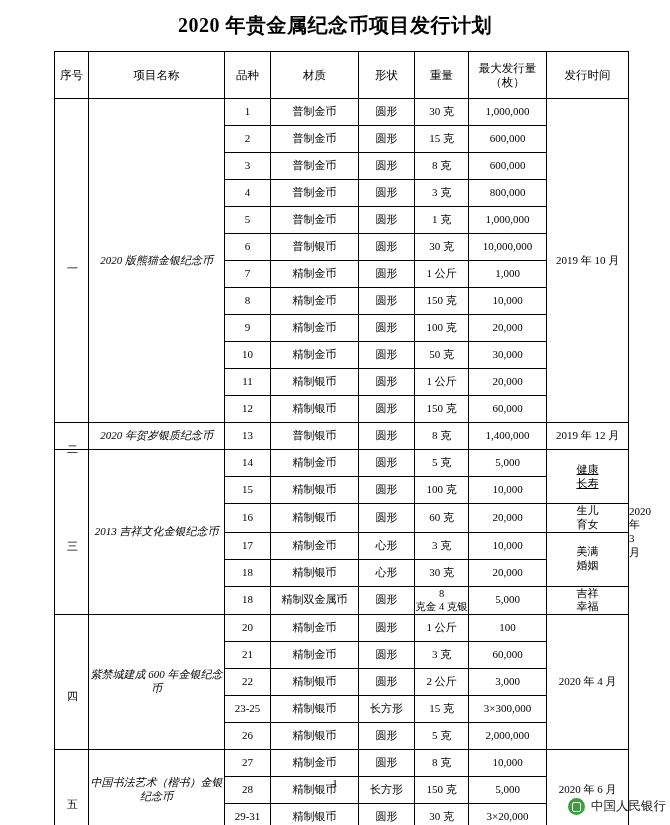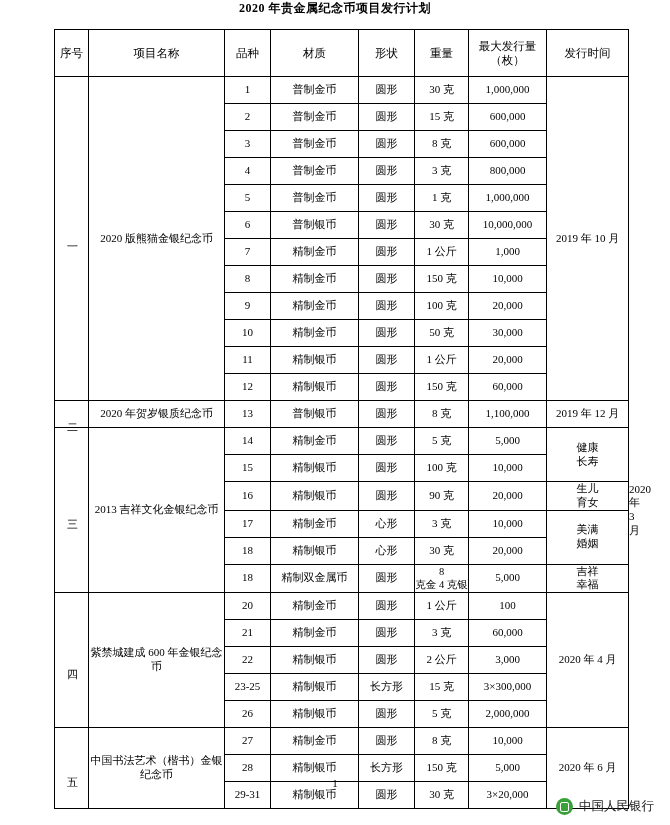--- a/index.html
+++ b/index.html
@@ -16,23 +16,24 @@
     overflow: hidden;
   }
   .page {
     width: 670px;
     height: 825px;
     position: relative;
     box-sizing: border-box;
   }
   .doc-title {
     text-align: center;
-    font-size: 12px;
+    font-size: 20px;
     font-weight: bold;
     letter-spacing: 0.5px;
+    padding-top: 12px;
     padding-bottom: 12px;
     font-family: "Liberation Serif", "DejaVu Serif", serif;
   }
   .table-wrap {
     padding: 0 54px 0 54px;
   }
   table.plan {
     border-collapse: collapse;
     width: 562px;
     table-layout: fixed;
@@ -66,41 +67,42 @@
   .vert {
     writing-mode: vertical-rl;
     text-orientation: upright;
     letter-spacing: 2px;
     display: inline-block;
   }
   td.name-cell {
     text-align: left;
     padding: 2px 6px;
     line-height: 1.5;
+    font-style: italic;
   }
   td.small-two {
     line-height: 1.2;
     font-size: 10.5px;
   }
   td.theme {
     font-size: 11px;
     line-height: 1.35;
     padding: 2px 2px;
   }
   .page-num {
     position: absolute;
     left: 0;
     right: 0;
     bottom: 36px;
     text-align: center;
     font-size: 11px;
   }
   .footer-brand {
     position: absolute;
-    right: 16px;
+    right: 4px;
     bottom: 10px;
     display: flex;
     align-items: center;
     gap: 6px;
     font-size: 12px;
     color: #333;
   }
   .brand-logo {
     width: 17px;
     height: 17px;
@@ -245,46 +247,46 @@
             <td>150 克</td>
             <td>60,000</td>
           </tr>
           <tr>
             <td rowspan="1"><span class="vert">二</span></td>
             <td rowspan="1" class="name-cell">2020 年贺岁银质纪念币</td>
             <td>13</td>
             <td>普制银币</td>
             <td>圆形</td>
             <td>8 克</td>
-            <td>1,100,000</td>
+            <td>1,400,000</td>
             <td rowspan="1">2019 年 12 月</td>
           </tr>
           <tr>
             <td rowspan="6"><span class="vert">三</span></td>
             <td rowspan="6" class="name-cell">2013 吉祥文化金银纪念币</td>
             <td>14</td>
             <td>精制金币</td>
             <td>圆形</td>
             <td>5 克</td>
             <td>5,000</td>
-            <td rowspan="2" class="theme" style="width: 40px;">健康<br>长寿</td>
+            <td rowspan="2" class="theme" style="width: 40px; text-decoration: underline;">健康<br>长寿</td>
             <td rowspan="6" style="width: 42px;">2020 年 3 月</td>
           </tr>
           <tr>
             <td>15</td>
             <td>精制银币</td>
             <td>圆形</td>
             <td>100 克</td>
             <td>10,000</td>
           </tr>
           <tr>
             <td>16</td>
             <td>精制银币</td>
             <td>圆形</td>
-            <td>90 克</td>
+            <td>60 克</td>
             <td>20,000</td>
             <td rowspan="1" class="theme" style="width: 40px; margin-top: 40px;">生儿<br>育女</td>
           </tr>
           <tr>
             <td>17</td>
             <td>精制金币</td>
             <td>心形</td>
             <td>3 克</td>
             <td>10,000</td>
             <td rowspan="2" class="theme" style="width: 40px;">美满<br>婚姻</td>

